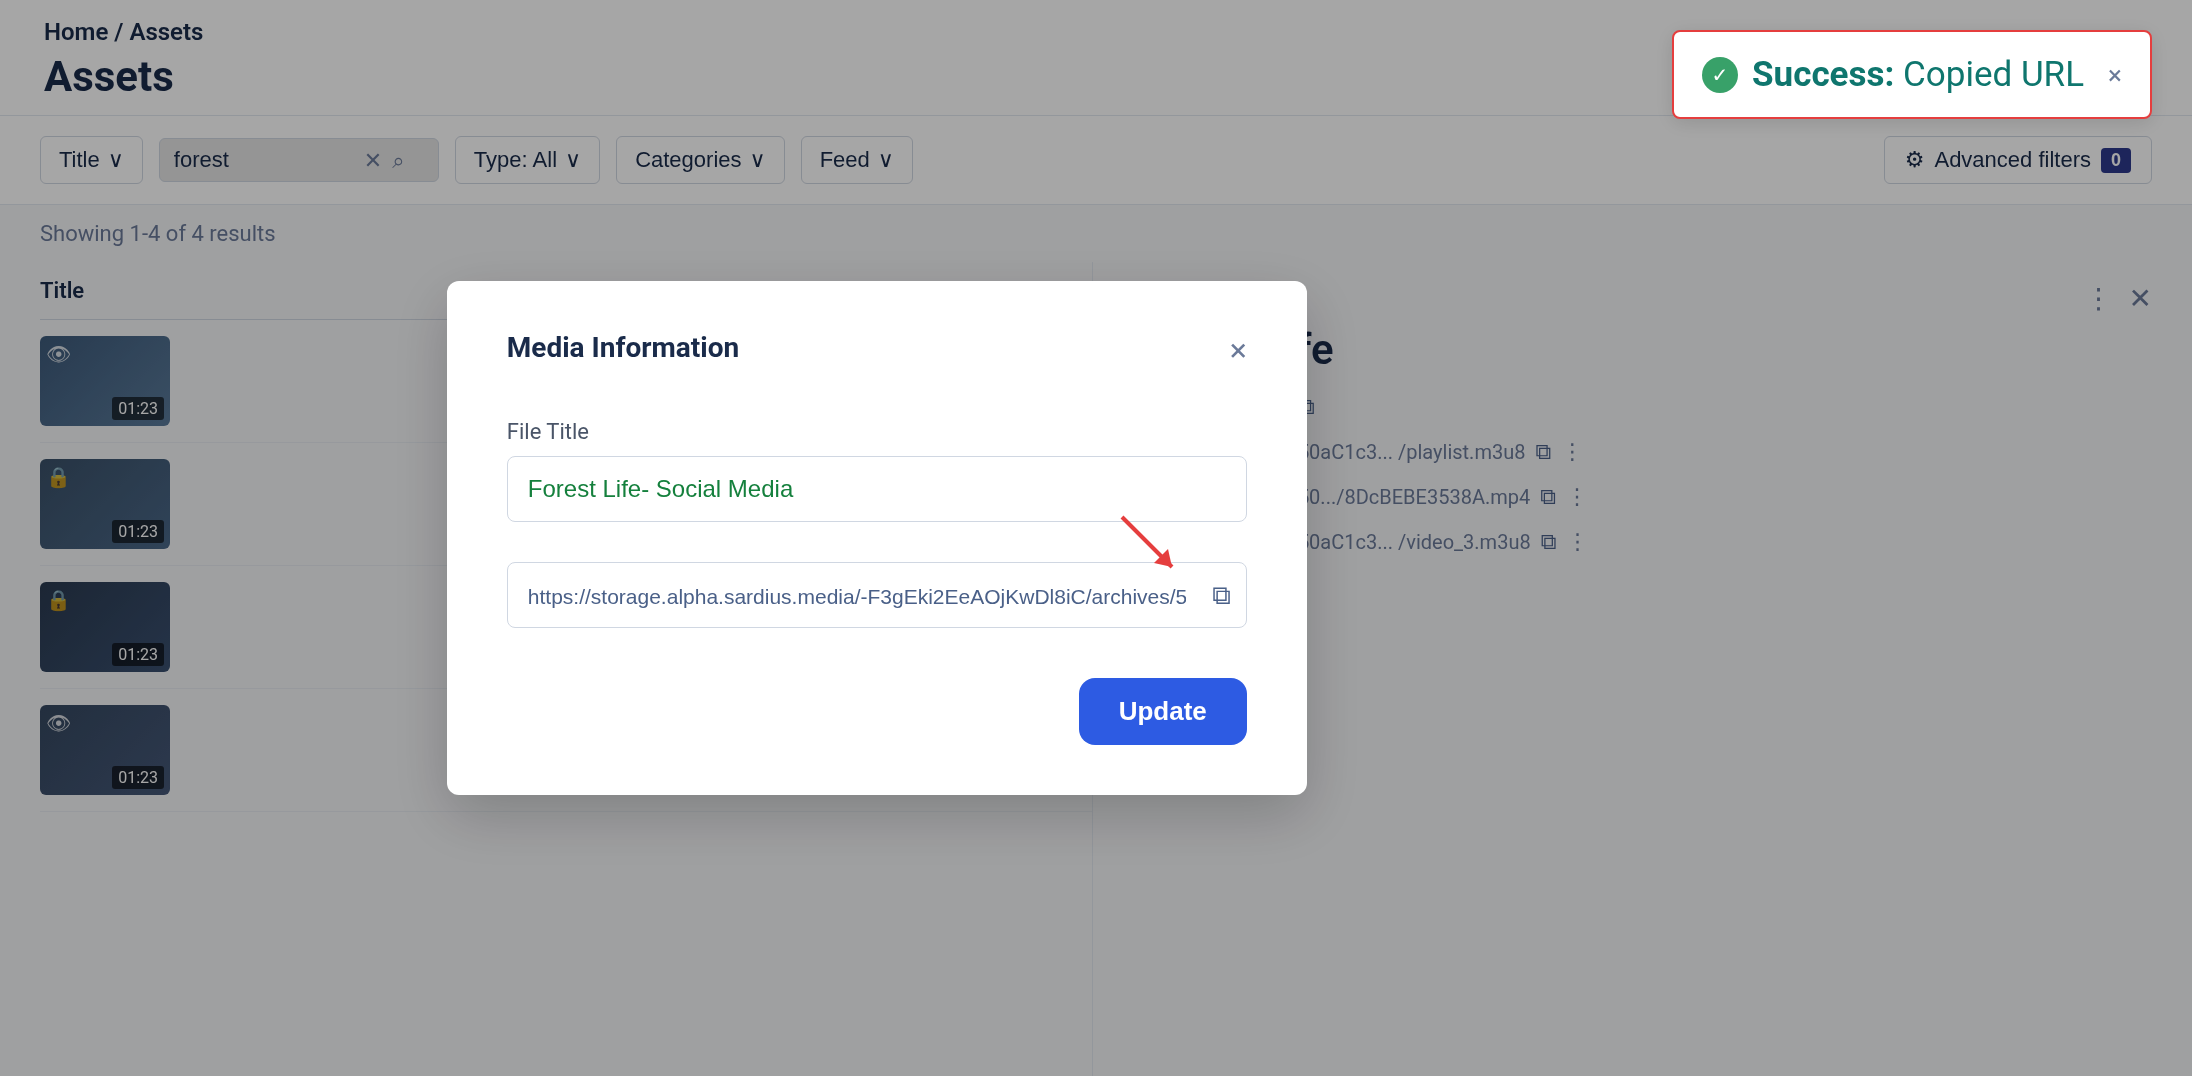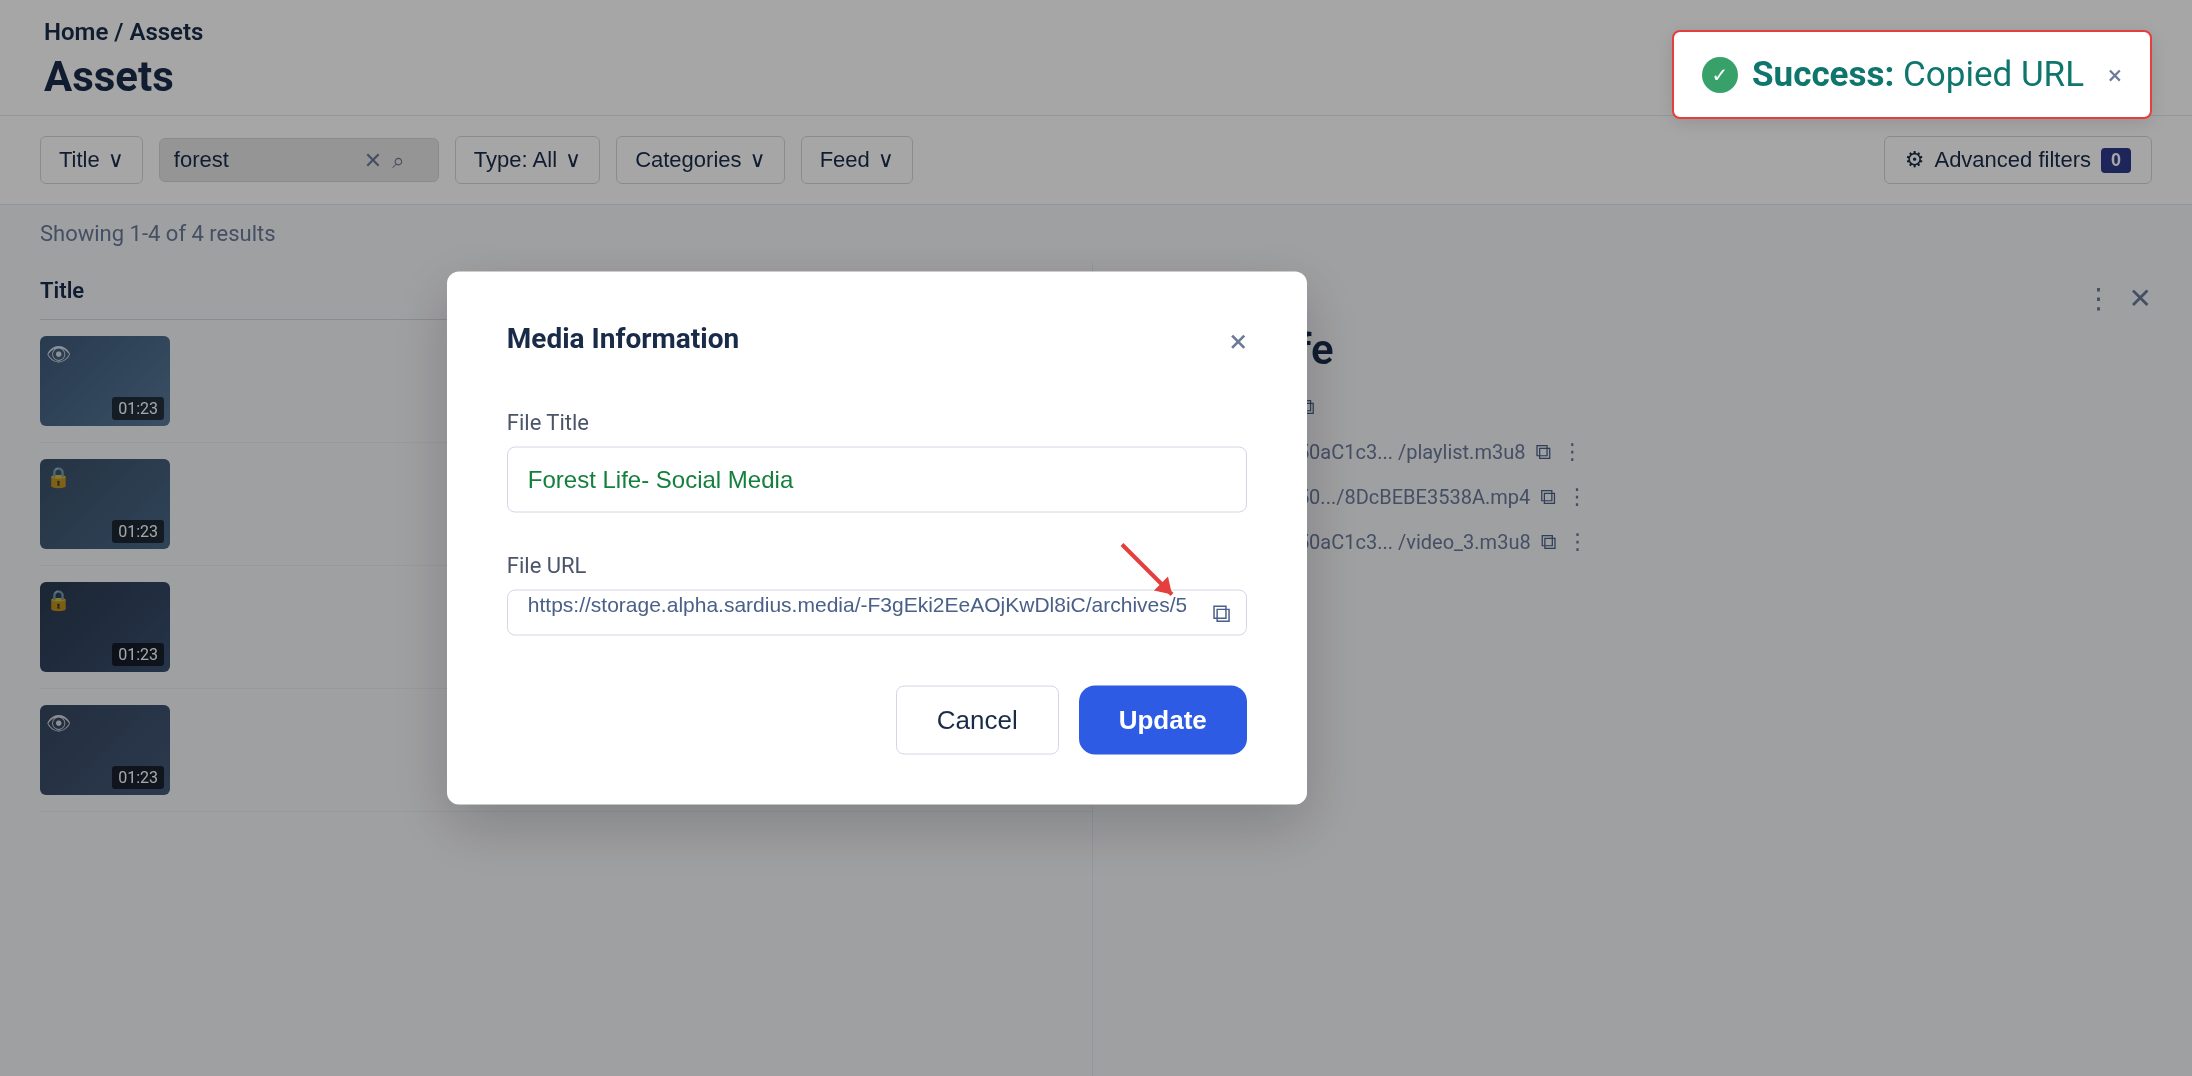--- a/index.html
+++ b/index.html
@@ -315,21 +315,21 @@
       outline: none;
       margin-bottom: 40px;
     }
     .url-field-wrapper {
       position: relative;
       display: flex;
       align-items: center;
     }
     .url-field {
       width: 100%;
-      padding: 2px 60px 18px 20px;
+      padding: 22px 60px 18px 20px;
       border: 1px solid #d0d7e2;
       border-radius: 8px;
       font-size: 21px;
       color: #4a6088;
       outline: none;
       background: #fff;
     }
     .url-copy-btn {
       position: absolute;
       right: 16px;
@@ -477,32 +477,30 @@
 
 <div class="overlay"></div>
 
 <div class="modal">
   <div class="modal-header">
     <div class="modal-title">Media Information</div>
     <span class="modal-close">×</span>
   </div>
   <label class="form-label">File Title</label>
   <input class="form-input" type="text" value="Forest Life- Social Media" style="">
-  <label class="form-label">File URL</label>
   <div class="url-field-wrapper" style="position:relative;">
     <input class="url-field" type="text" value="https://storage.alpha.sardius.media/-F3gEki2EeAOjKwDl8iC/archives/5" style="">
 
     <svg class="red-arrow" width="80" height="80" viewBox="0 0 80 80">
       <line x1="10" y1="10" x2="60" y2="60" stroke="#e53e3e" stroke-width="4"></line>
       <polygon points="60,60 42,56 56,42" fill="#e53e3e"></polygon>
     </svg>
     <span class="url-copy-btn">⧉</span>
   </div>
   <div class="modal-footer">
-    <button class="btn-cancel">Cancel</button>
     <button class="btn-update">Update</button>
   </div>
 </div>
 
 <div class="toast">
   <div class="toast-check">✓</div>
   <div class="toast-text">
     <strong>Success:</strong>
     <span> Copied URL</span>
   </div>

